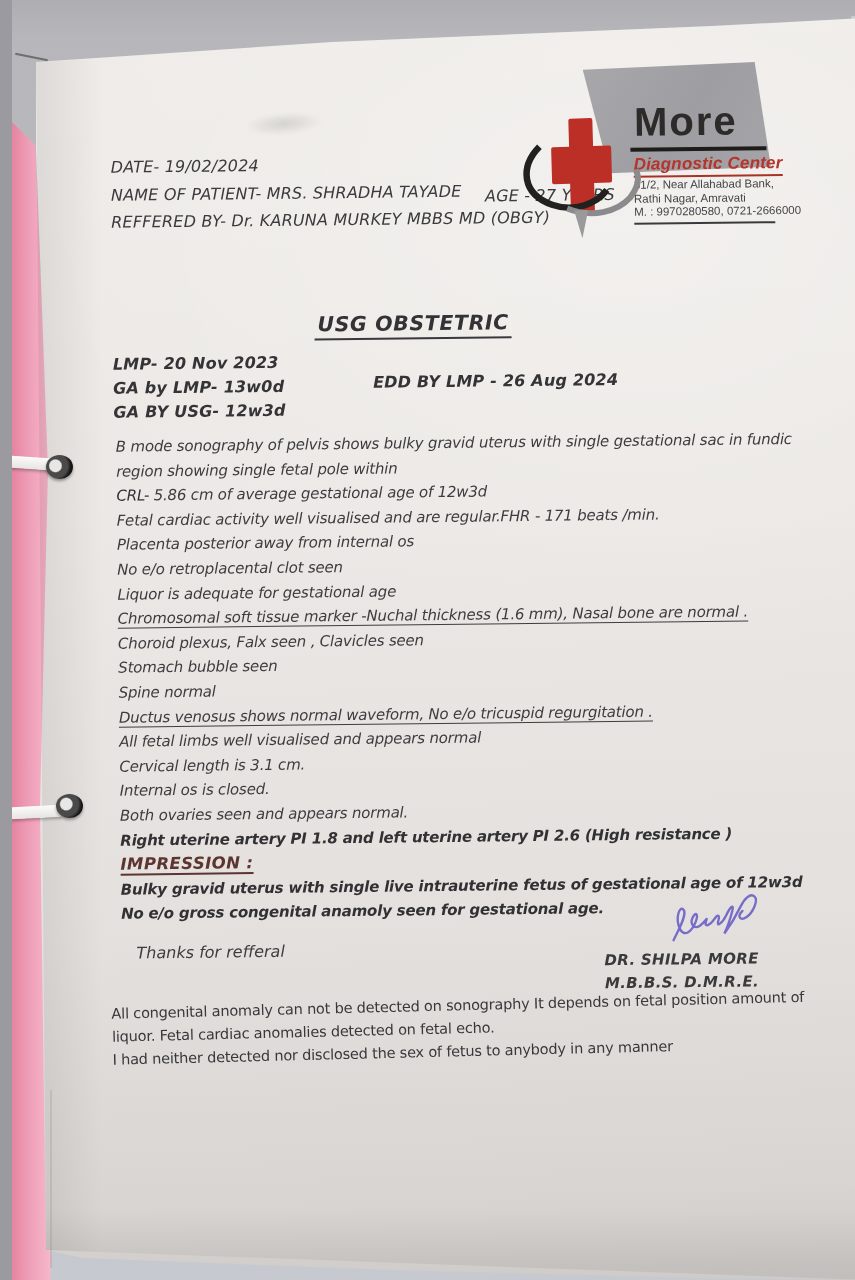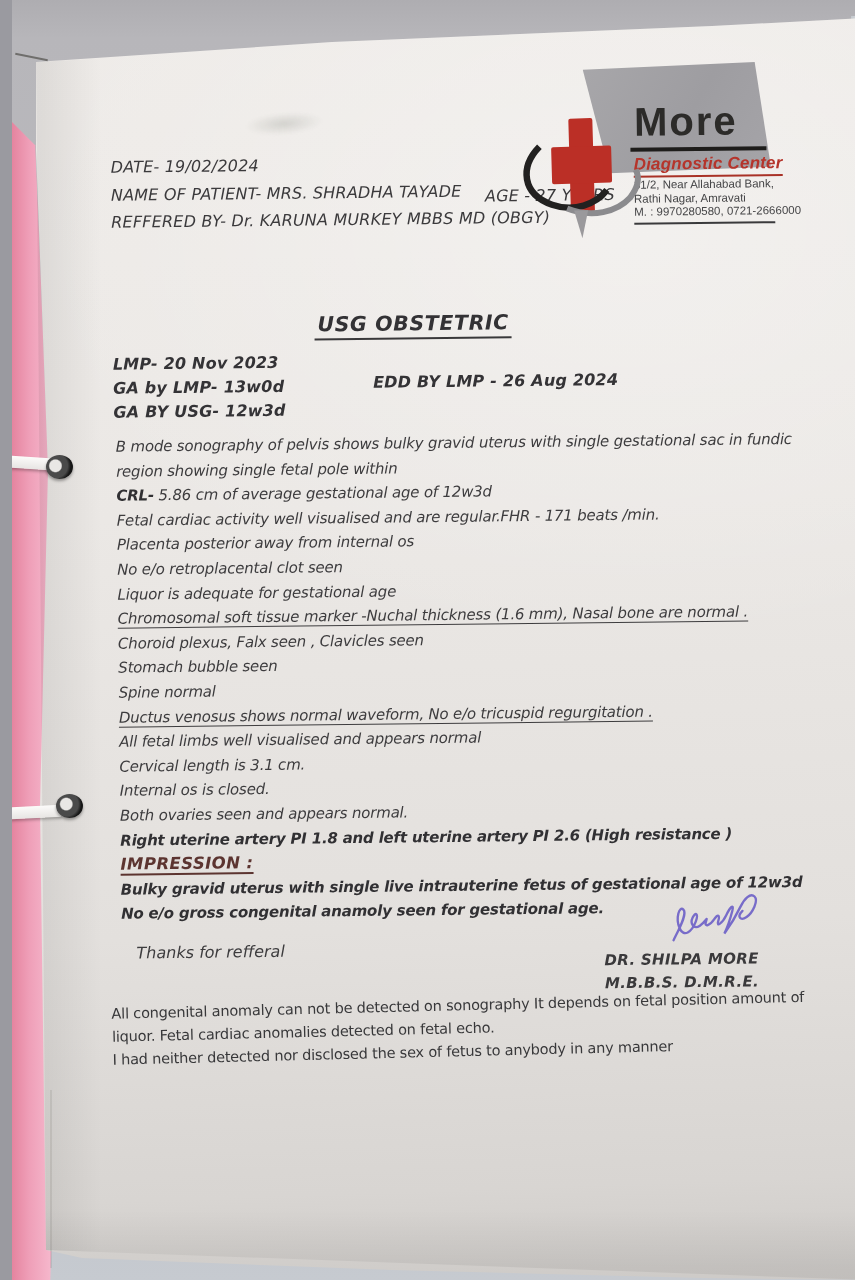--- a/index.html
+++ b/index.html
@@ -86,21 +86,21 @@
     font-size:16px; line-height:24px; color:#343336; letter-spacing:.2px; white-space:nowrap; }
   .edd { position:absolute; left:364px; top:372px; font-weight:700; font-style:italic;
     font-size:16px; color:#343336; letter-spacing:.2px; white-space:nowrap; }
   .rbody { position:absolute; left:106px; top:431px; width:680px; font-style:italic;
     font-size:15px; line-height:24.6px; letter-spacing:-0.2px; color:#3d3c3e; }
   .rline { white-space:nowrap; }
   .rline.bold { font-weight:700; color:#313033; }
   .rline.underline span { text-decoration:underline; text-decoration-thickness:1.4px; text-underline-offset:3.5px; }
   .rline.impression { font-weight:700; color:#5c3430; font-size:16.5px; letter-spacing:.4px; }
   .rline.impression span { text-decoration:underline; text-decoration-thickness:1.8px; text-underline-offset:4px; }
-  .bprefix { font-weight:700; color:#313033; }
+  .bprefix { font-weight:400; color:#313033; }
   .thanks { position:absolute; left:121px; top:940px; font-style:italic; font-size:16px; color:#3d3c3e; white-space:nowrap; }
 
   
   .sig-svg { position:absolute; left:650px; top:889px; width:112px; height:68px; }
   .doctor-block { position:absolute; right:112px; top:951px; text-align:right; font-style:italic;
     font-weight:700; font-size:15px; line-height:23px; color:#3a393b; letter-spacing:.3px; white-space:nowrap; }
 
   
   .footer { position:absolute; left:96px; top:999px; width:700px; transform:rotate(-0.75deg);
     transform-origin:0 100%; font-size:14.5px; line-height:23px; font-weight:500;

